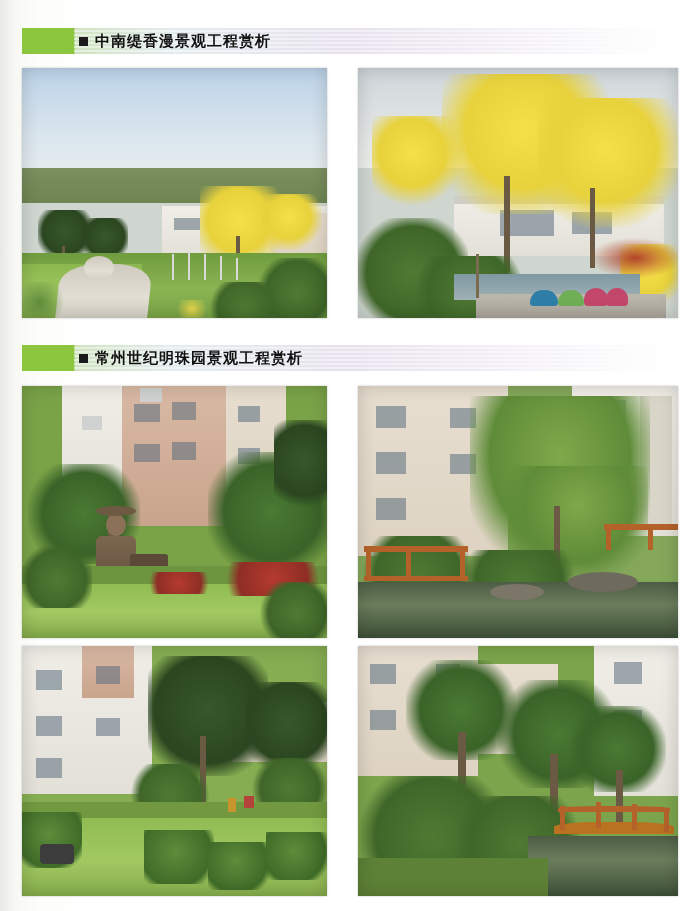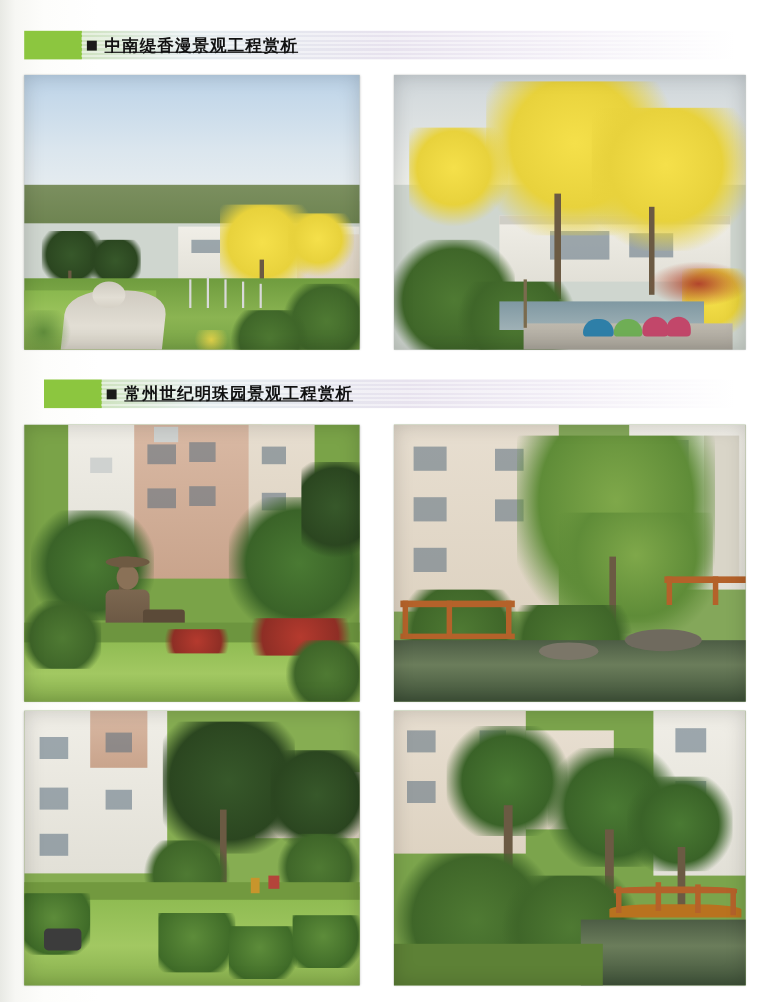--- a/index.html
+++ b/index.html
@@ -20,21 +20,20 @@
     position: absolute;
     inset: 0;
     background:
       linear-gradient(to right, #e8e9e4 0px, #f7f7f4 14px, #fdfdfb 40px, #ffffff 90px, #ffffff 100%);
   }
 
   .section {
     position: absolute;
     left: 22px;
     right: 32px;
-    text-decoration: underline;
   }
 
   
   .heading {
     position: relative;
     height: 26px;
     display: flex;
     align-items: center;
     background: linear-gradient(to right,
         #8cc63f 0px, #8cc63f 52px,
@@ -194,21 +193,21 @@
 
     <div class="obj" style="left:172px; top:222px; width:28px; height:16px; background:#2e7fa8; border-radius:14px 14px 4px 4px;"></div>
     <div class="obj" style="left:200px; top:222px; width:26px; height:16px; background:#6fae55; border-radius:14px 14px 4px 4px;"></div>
     <div class="obj" style="left:226px; top:220px; width:24px; height:18px; background:#c2476a; border-radius:12px 12px 4px 4px;"></div>
     <div class="obj" style="left:248px; top:220px; width:22px; height:18px; background:#c2476a; border-radius:12px 12px 4px 4px;"></div>
 
     <div class="obj" style="left:118px; top:186px; width:3px; height:44px; background:#7a6b4e;"></div>
     <div class="vignette"></div>
   </div>
 
-  <div class="section" style="top:345px;margin-left:18px;">
+  <div class="section" style="top:345px;">
     <div class="heading">
       <div class="band-stripes"></div>
       <div class="marker"></div>
       <div class="title">常州世纪明珠园景观工程赏析</div>
     </div>
   </div>
 
   <div class="photo" style="left:22px; top:386px; width:305px; height:252px;">
     <div class="sky" style="left:0; top:0; width:100%; height:100%; background:#7aa348;"></div>
 

